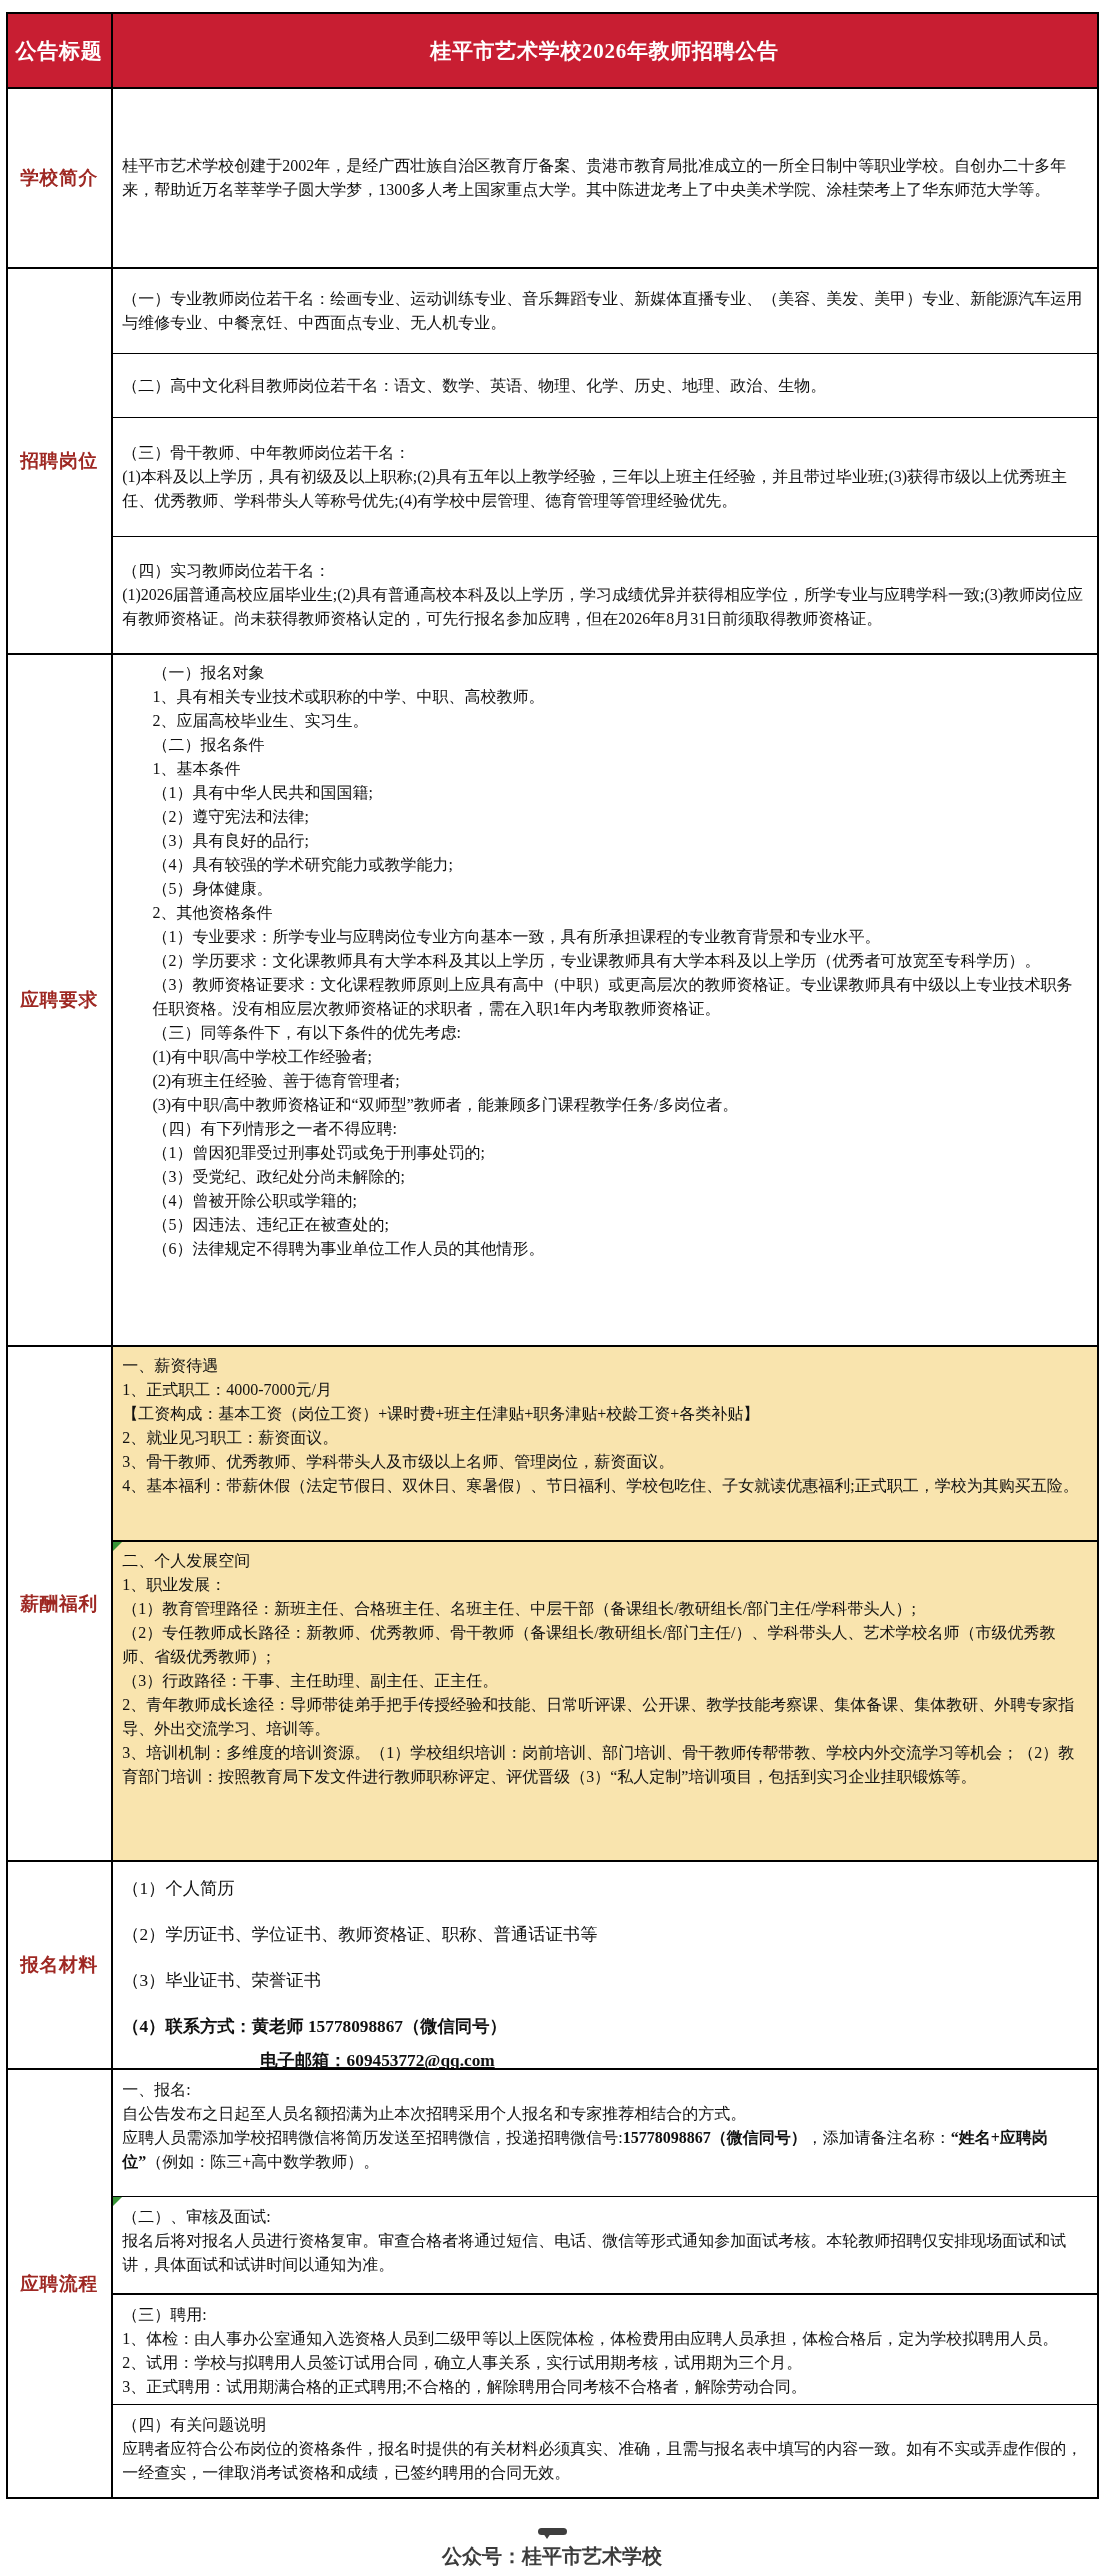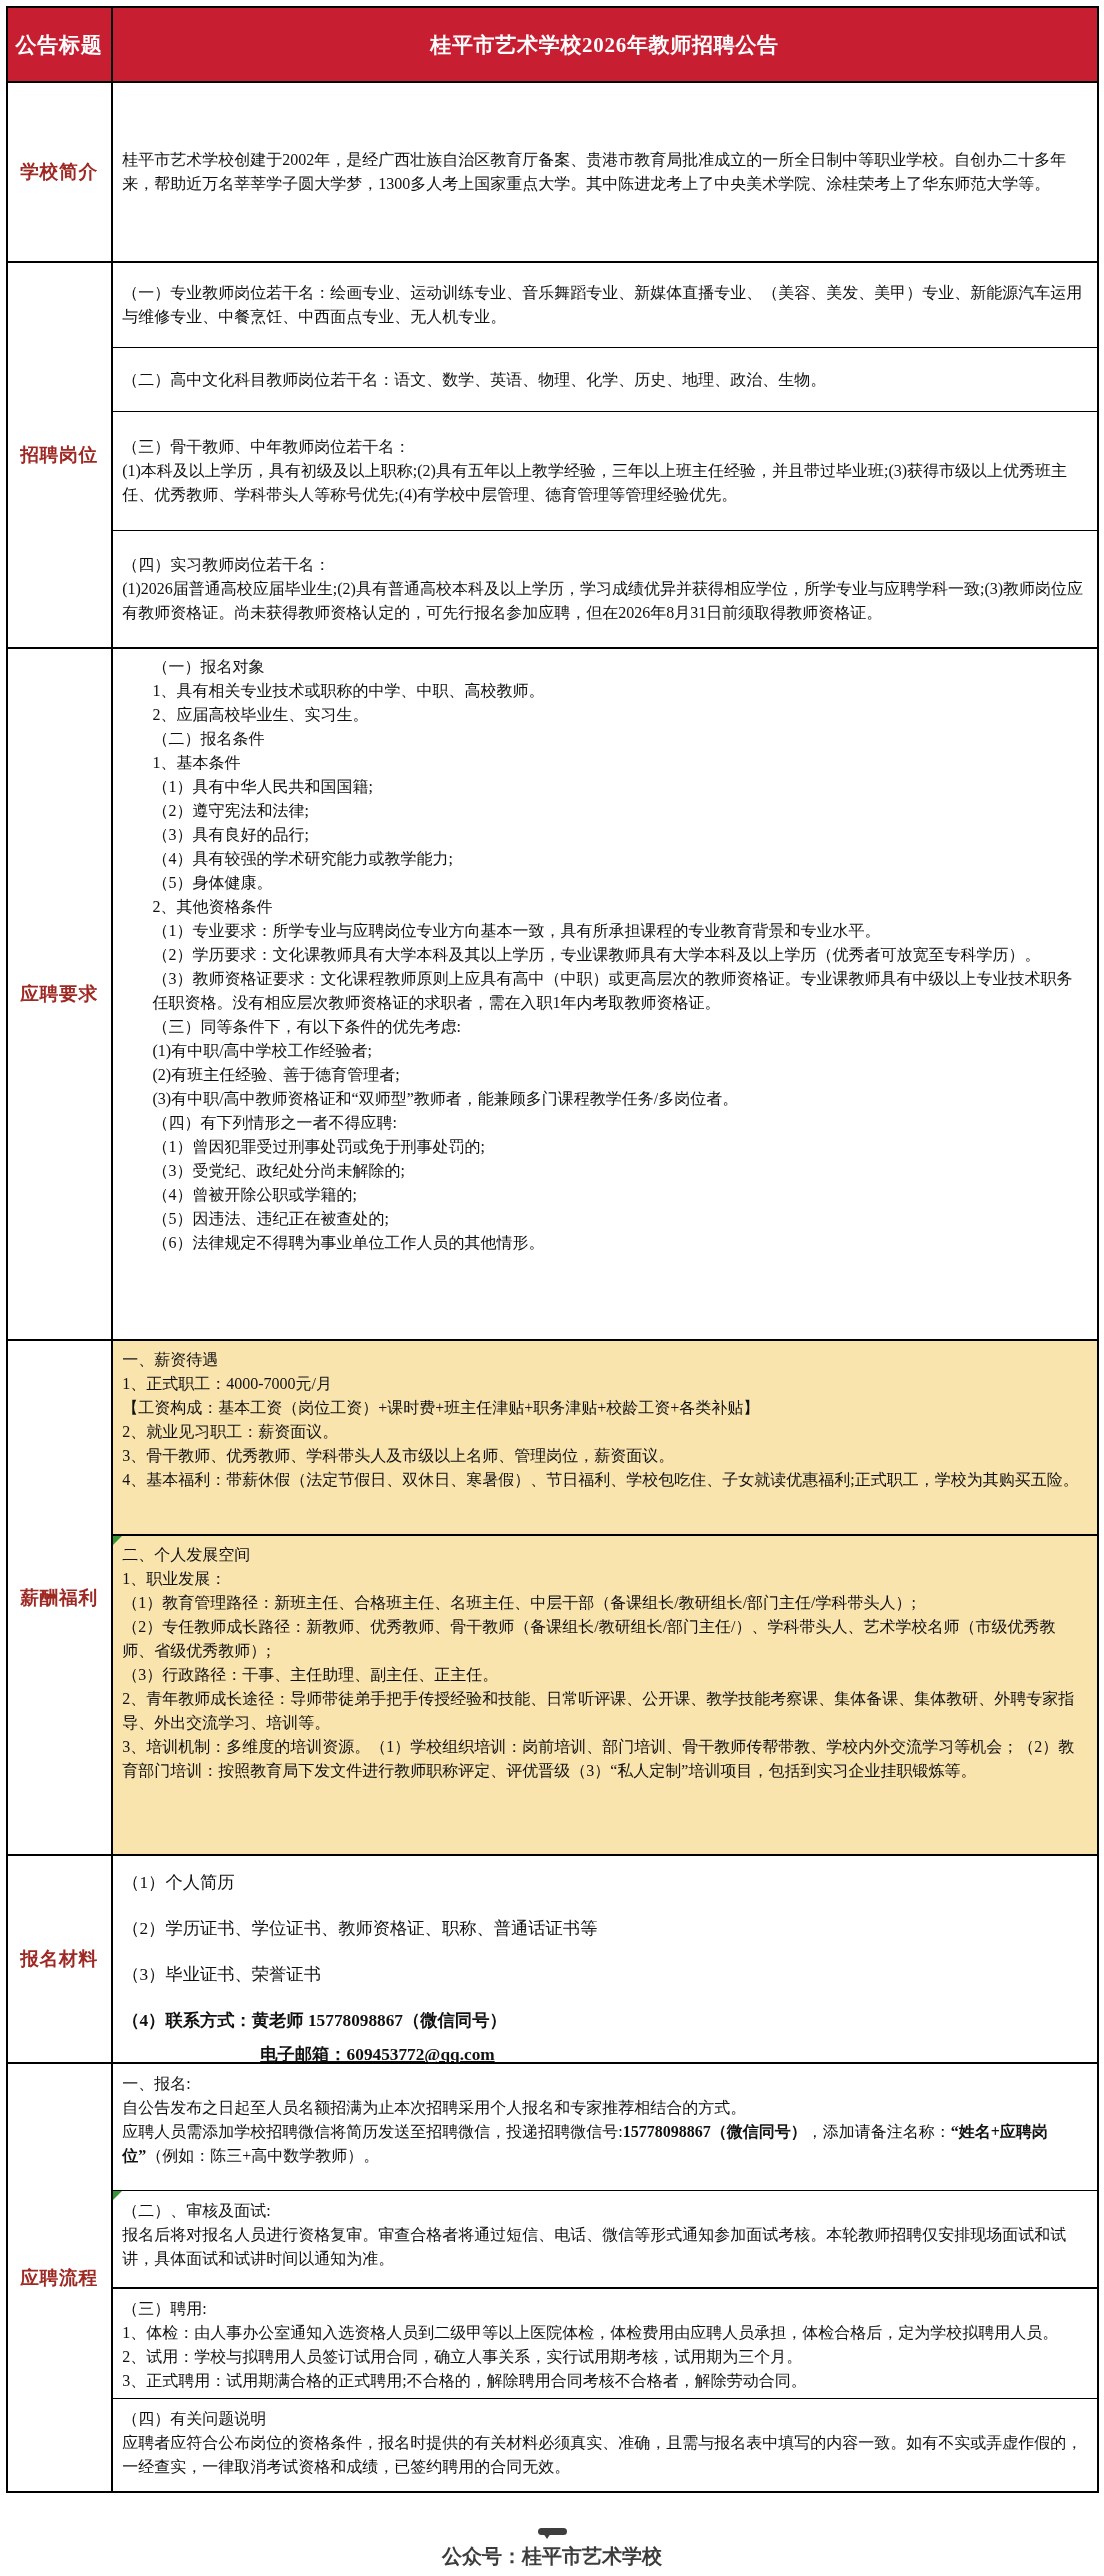--- a/index.html
+++ b/index.html
@@ -1,18 +1,18 @@
 <!DOCTYPE html>
 <html style="font-size:11px"><head>
 <meta charset="utf-8">
 <style>
   html,body{margin:0;padding:0;}
   body{width:1104px;height:2576px;background:#ffffff;font-family:"Liberation Serif","DejaVu Serif",serif;color:#111111;}
   .page{position:relative;width:1104px;height:2576px;overflow:hidden;background:#fff;}
-  .table{position:absolute;left:5.5px;top:6px;width:1093px;border:2.8px solid #000;box-sizing:border-box;background:#fff;}
+  .table{position:absolute;left:5.5px;top:12px;width:1093px;border:2.8px solid #000;box-sizing:border-box;background:#fff;}
   .row{display:flex;border-bottom:2.8px solid #000;box-sizing:border-box;}
   .row:last-child{border-bottom:none;}
   .label-cell{width:105px;min-width:105px;border-right:2.8px solid #000;box-sizing:border-box;
     display:flex;align-items:center;justify-content:center;
     font-size:18.7px;font-weight:bold;color:#9e2823;letter-spacing:0.7px;}
   .content-cell{flex:1;box-sizing:border-box;position:relative;}
   
   .header-row{height:75px;background:#c81e32;}
   .header-row .label-cell{color:#ffffff;font-size:21px;}
   .header-title{display:flex;align-items:center;justify-content:center;

